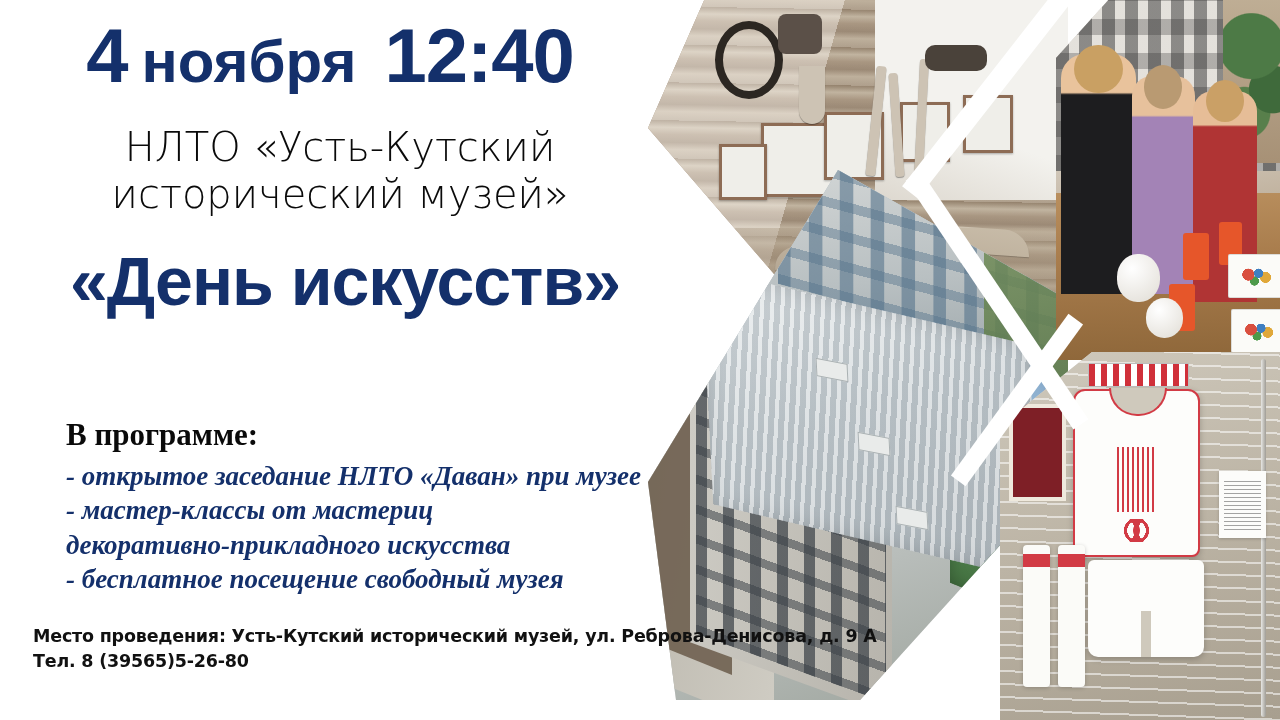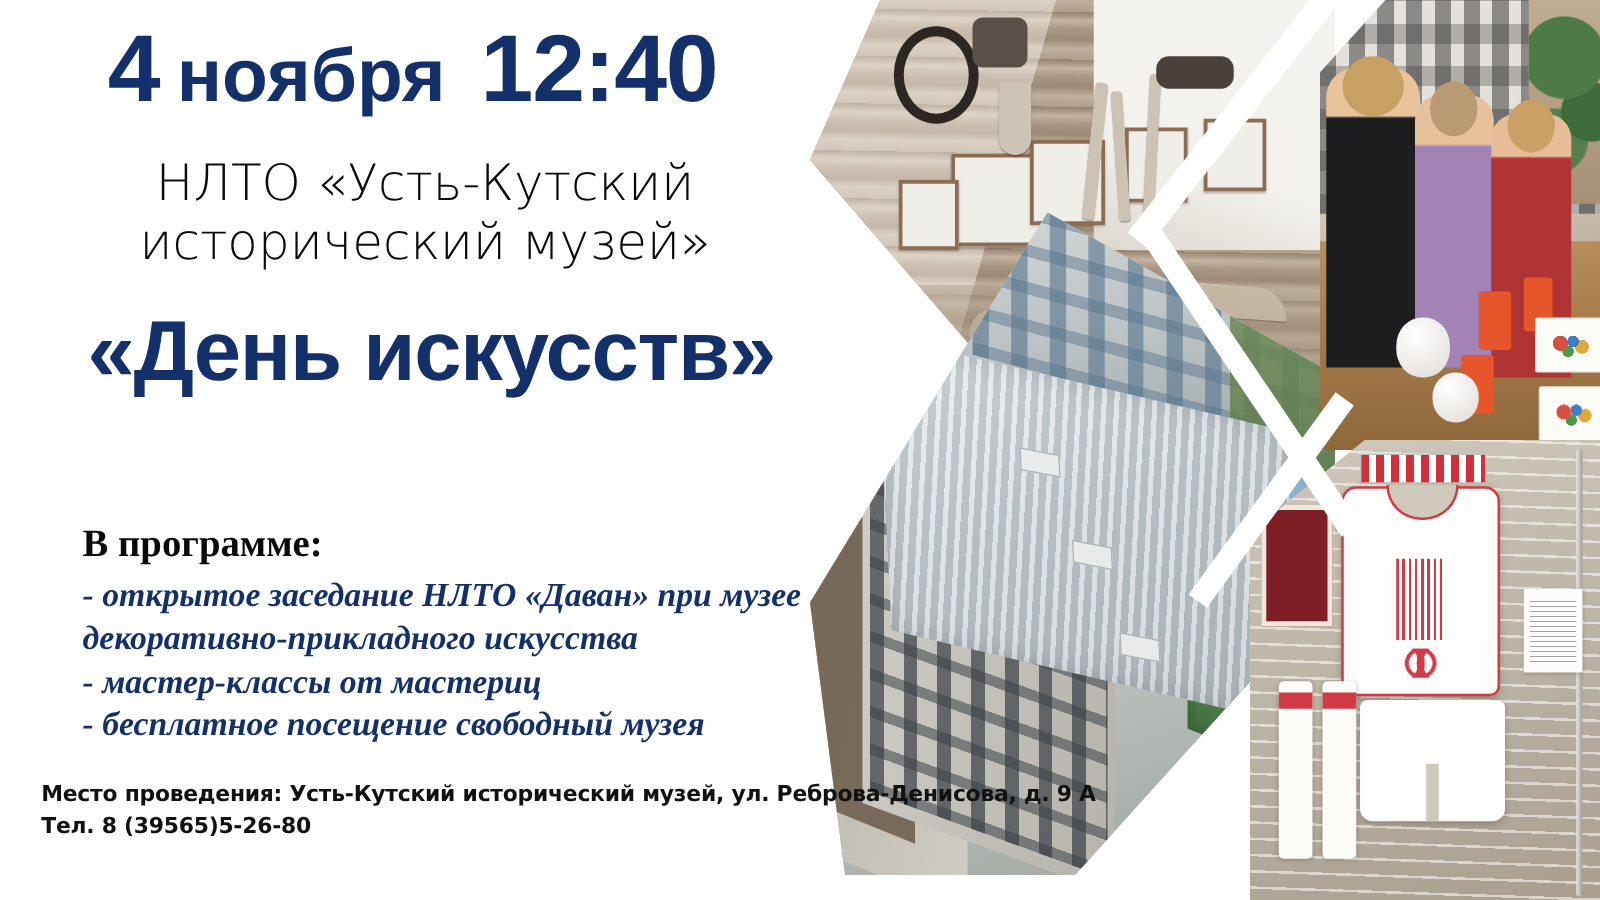--- a/index.html
+++ b/index.html
@@ -410,22 +410,22 @@
     <div class="museum">
       <div>НЛТО «Усть-Кутский</div>
       <div>исторический музей»</div>
     </div>
 
     <div class="title">«День искусств»</div>
 
     <div class="program">
       <div class="program-head">В программе:</div>
       <div class="program-item">- открытое заседание НЛТО «Даван» при музее</div>
+      <div class="program-item">- мастер-классы от мастериц</div>
       <div class="program-item wrapline">декоративно-прикладного  искусства</div>
-      <div class="program-item">- мастер-классы от мастериц</div>
       <div class="program-item">- бесплатное посещение свободный музея</div>
     </div>
 
     <div class="footer">
       <div>Место проведения: Усть-Кутский исторический музей, ул. Реброва-Денисова, д. 9 А</div>
       <div>Тел. 8 (39565)5-26-80</div>
     </div>
 
   </div>
 </div>

